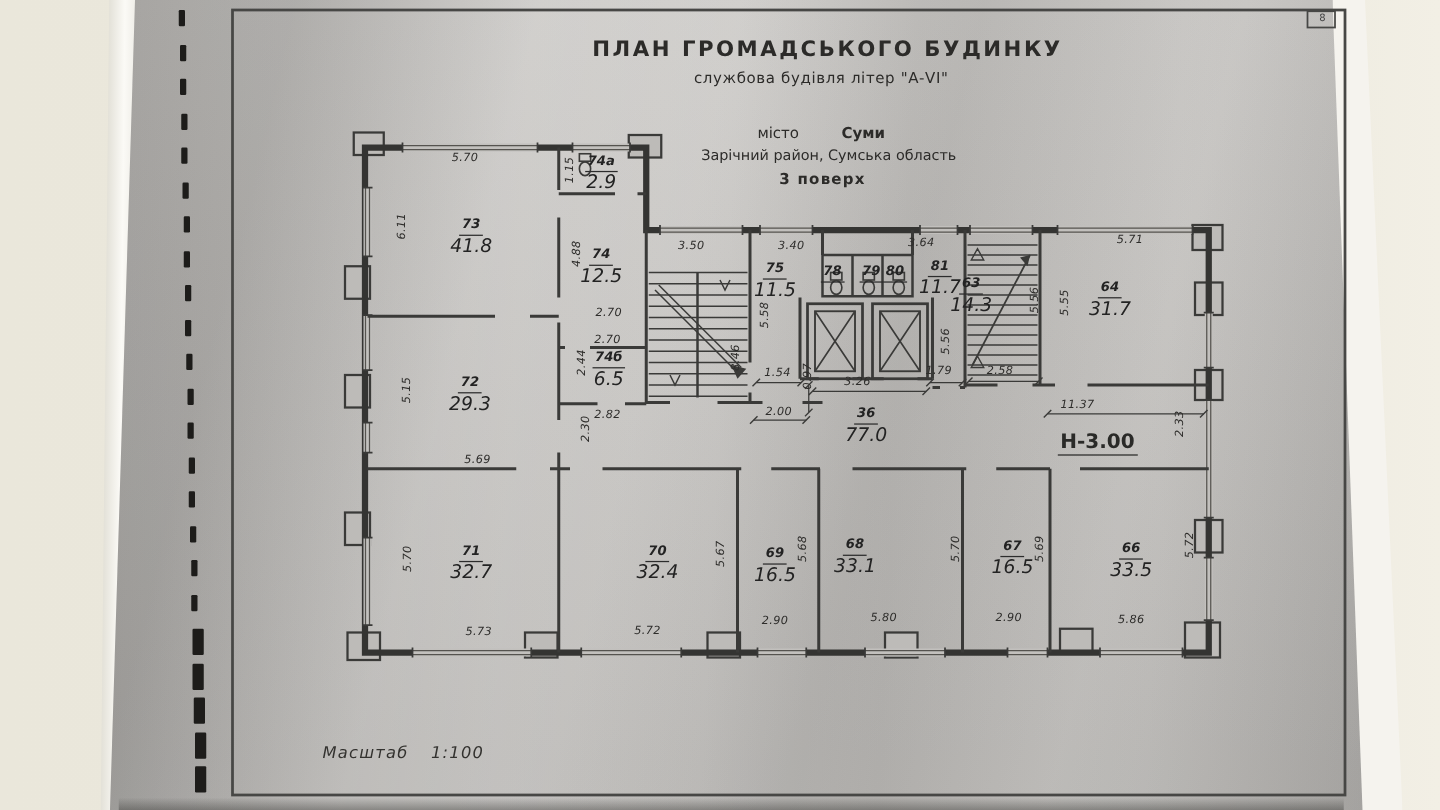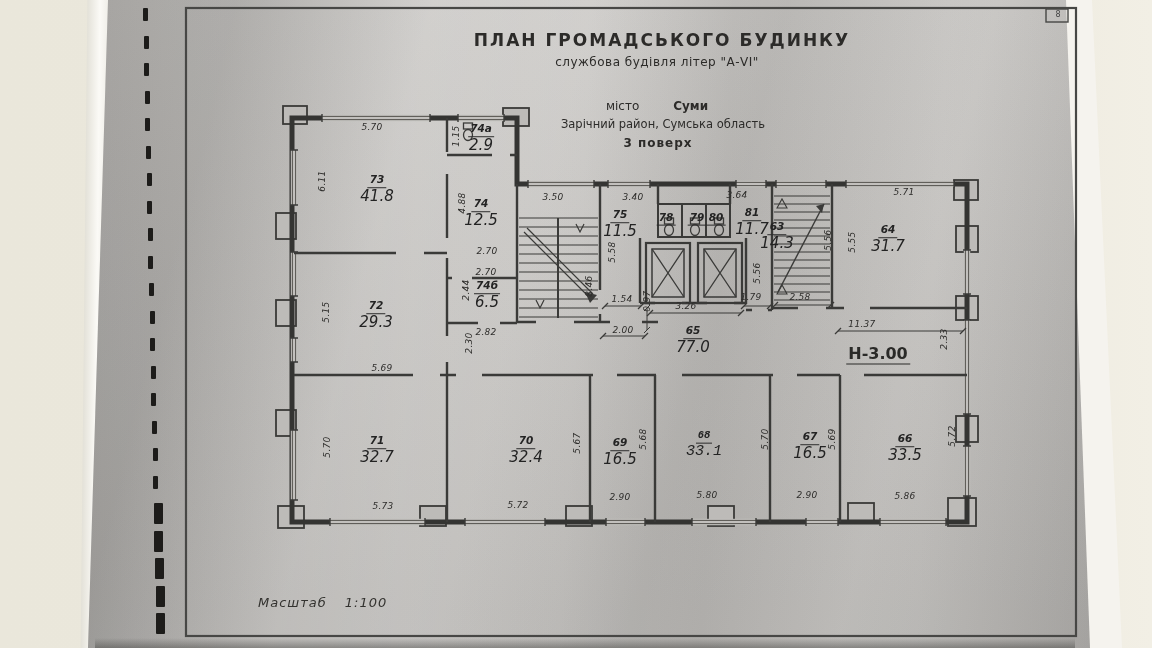--- a/index.html
+++ b/index.html
@@ -276,25 +276,25 @@
       <div class="room-label" style="left: 481px; top: 211px;"><span class="num">74</span><span class="area">12.5</span></div>
       <div class="room-label" style="left: 376px; top: 313px;"><span class="num">72</span><span class="area">29.3</span></div>
       <div class="room-label" style="left: 487px; top: 293px;"><span class="num">74б</span><span class="area">6.5</span></div>
       <div class="room-label" style="left: 620px; top: 222px;"><span class="num">75</span><span class="area">11.5</span></div>
       <div class="room-label" style="left: 666px; top: 216px;"><span class="num">78</span></div>
       <div class="room-label" style="left: 697px; top: 216px;"><span class="num">79</span></div>
       <div class="room-label" style="left: 716px; top: 216px;"><span class="num">80</span></div>
       <div class="room-label" style="left: 752px; top: 220px;"><span class="num">81</span><span class="area">11.7</span></div>
       <div class="room-label" style="left: 777px; top: 202px; margin-top: 32px;"><span class="num">63</span><span class="area">14.3</span></div>
       <div class="room-label" style="left: 876px; top: 237px; margin-left: 12px;"><span class="num">64</span><span class="area">31.7</span></div>
-      <div class="room-label" style="left: 693px; top: 338px;"><span class="num">65</span><span class="area">77.0</span></div>
+      <div class="room-label" style="left: 693px; top: 338px;"><span class="num">36</span><span class="area">77.0</span></div>
       <div class="room-label" style="left: 377px; top: 448px;"><span class="num">71</span><span class="area">32.7</span></div>
       <div class="room-label" style="left: 526px; top: 448px;"><span class="num">70</span><span class="area">32.4</span></div>
       <div class="room-label" style="left: 620px; top: 450px;"><span class="num">69</span><span class="area">16.5</span></div>
-      <div class="room-label" style="left: 704px; top: 443px; font-family: Liberation Mono, monospace;"><span class="num">68</span><span class="area">33.1</span></div>
+      <div class="room-label" style="left: 684px; top: 443px;"><span class="num">68</span><span class="area">33.1</span></div>
       <div class="room-label" style="left: 810px; top: 444px;"><span class="num">67</span><span class="area">16.5</span></div>
       <div class="room-label" style="left: 905px; top: 446px;"><span class="num">66</span><span class="area">33.5</span></div>
       <div class="dim" style="left: 372px; top: 127px;">5.70</div>
       <div class="dim" style="left: 553px; top: 197px;">3.50</div>
       <div class="dim" style="left: 633px; top: 197px;">3.40</div>
       <div class="dim" style="left: 737px; top: 195px;">3.64</div>
       <div class="dim" style="left: 904px; top: 192px;">5.71</div>
       <div class="dim" style="left: 487px; top: 251px;">2.70</div>
       <div class="dim" style="left: 486px; top: 272px;">2.70</div>
       <div class="dim" style="left: 486px; top: 332px;">2.82</div>

